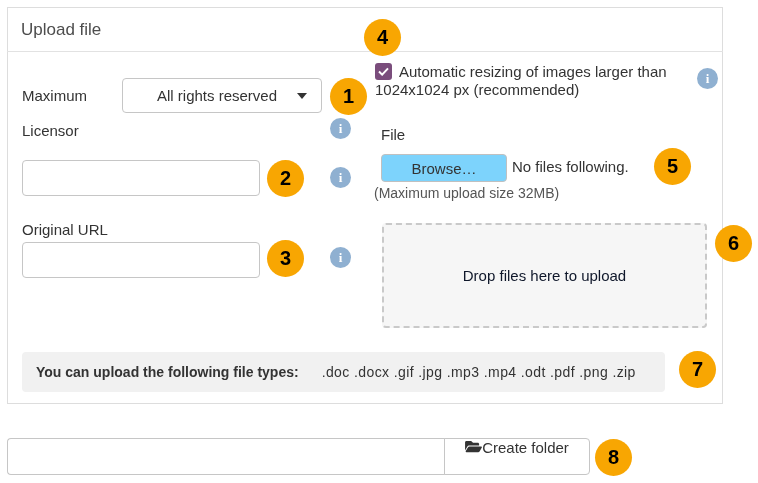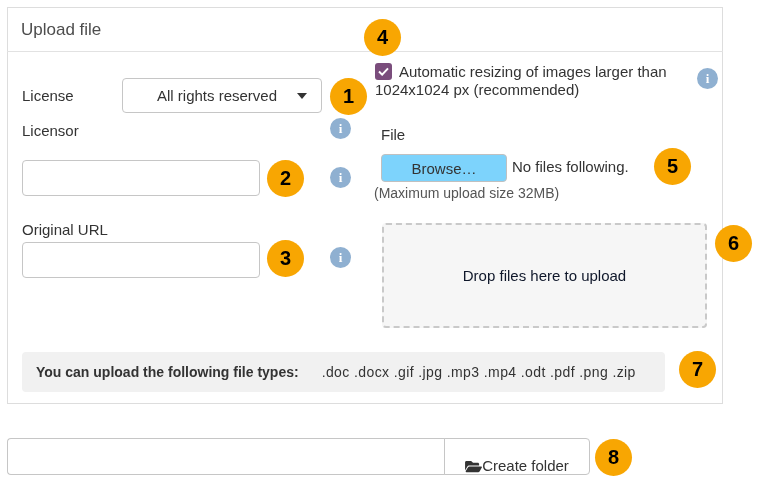--- a/index.html
+++ b/index.html
@@ -56,32 +56,32 @@
 
   
   .filetypes { left:22px; top:352px; width:643px; height:40px; background:#f1f1f1; border-radius:4px;
                display:flex; align-items:center; padding:0 14px; white-space:nowrap; }
   .filetypes .ft-label { font-size:14px; font-weight:700; color:#333; margin-right:23px; }
   .filetypes .ft-list { font-size:14px; color:#333; letter-spacing:0.4px; }
 
   
   .folder-input { left:7px; top:438px; width:438px; height:37px; border-radius:4px 0 0 4px; border-right:none; }
   .folder-btn { left:444px; top:438px; width:146px; height:37px; border:1px solid #c6c6c6; border-radius:0 4px 4px 0;
-                background:#fff; display:flex; align-items:flex-end; justify-content:center; 
+                background:#fff; display:flex; align-items:flex-start; justify-content:center; 
                 font-size:15px; color:#333; cursor:pointer; }
   .folder-btn svg { display:block; }
 </style>
 </head>
 <body>
 
 <div class="abs panel"></div>
 <div class="abs panel-header"></div>
 <div class="abs panel-title">Upload file</div>
 
-<div class="abs field-label" style="left:22px; top:87px;">License</div>
+<div class="abs field-label" style="left:22px; top:87px;">Maximum</div>
 <div class="abs select">
   <span class="select-value">All rights reserved</span>
   <span class="caret"></span>
 </div>
 <div class="abs badge" style="left:330px; top:78px;">1</div>
 <div class="abs info" style="left:330px; top:118px;">i</div>
 
 <div class="abs field-label" style="left:22px; top:122px;text-align:center;">Licensor</div>
 <input class="abs text-input input-std" style="top: 160px;" value="">
 <div class="abs badge" style="left:267px; top:160px;">2</div>

